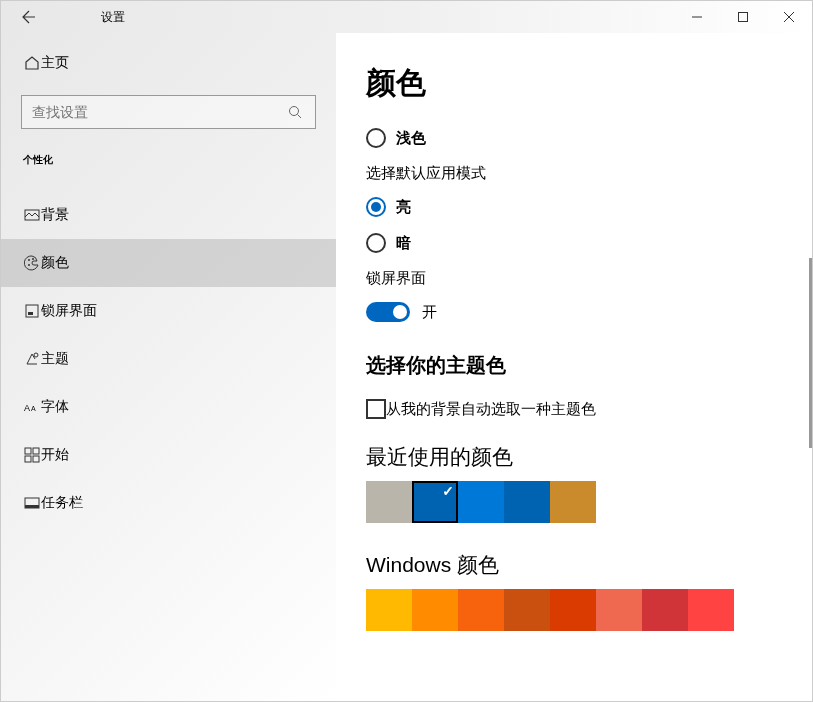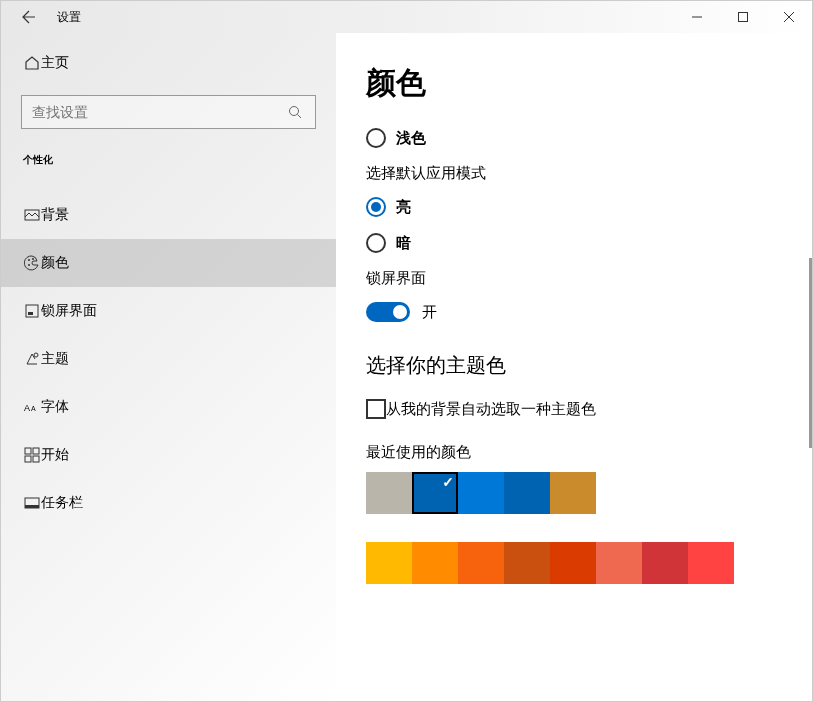--- a/index.html
+++ b/index.html
@@ -1,20 +1,20 @@
 <!DOCTYPE html>
 <html><head>
   <meta charset="utf-8">
   <style>
     * { margin: 0; padding: 0; box-sizing: border-box; font-family: "Microsoft YaHei", "Segoe UI", sans-serif; }
     body { width: 813px; height: 702px; overflow: hidden; background: #fff; }
     
     .window { width: 100%; height: 100%; display: flex; flex-direction: column; border: 1px solid #ccc; position: relative; }
     
-    .titlebar { height: 32px; display: flex; align-items: center; padding-left: 8px; background: linear-gradient(to right, #e8e8e8, #f0f0f0, #ffffff); }
+    .titlebar { height: 32px; display: flex; align-items: center; padding-left: 8px; background: linear-gradient(to right, #e8e8e8, #f0f0f0, #ffffff); gap: 44px; }
     .back-btn { width: 40px; height: 32px; display: flex; align-items: center; justify-content: center; cursor: pointer; }
     .title-text { font-size: 12px; margin-left: 8px; }
     .win-controls { margin-left: auto; display: flex; }
     .win-btn { width: 46px; height: 32px; display: flex; align-items: center; justify-content: center; cursor: pointer; }
     
     .body { flex: 1; display: flex; overflow: hidden; }
     
     .sidebar { width: 335px; padding: 10px 0 0 0; background: linear-gradient(135deg, #e8e8e8 0%, #f0f0f0 40%, #ffffff 100%); overflow-y: auto; }
     .home-row { display: flex; align-items: center; height: 40px; padding-left: 22px; cursor: pointer; }
     .home-row .label { font-size: 14px; }
@@ -40,27 +40,27 @@
     .radio.on::after { content: ''; width: 10px; height: 10px; background: #0067c0; border-radius: 50%; }
     .radio-label { font-size: 15px; }
     
     .section-header { font-size: 15px; margin: 14px 0 14px 0; }
     
     .toggle-row { display: flex; align-items: center; gap: 12px; margin-bottom: 20px; }
     .toggle { width: 44px; height: 20px; background: #0067c0; border-radius: 10px; position: relative; cursor: pointer; }
     .toggle::after { content: ''; position: absolute; right: 3px; top: 3px; width: 14px; height: 14px; background: #fff; border-radius: 50%; }
     .toggle-label { font-size: 15px; }
     
-    .big-header { font-size: 20px; font-weight: 400; margin: 30px 0 20px 0; }
+    .big-header { font-size: 20px; font-weight: 700; margin: 30px 0 20px 0; }
     
     .checkbox-row { display: flex; align-items: center; margin-bottom: 24px; cursor: pointer; }
     .checkbox { width: 20px; height: 20px; border: 2px solid #333; }
     .checkbox-label { font-size: 15px; }
     
-    .subheader { font-size: 15px; margin-bottom: 10px; }
+    .subheader { font-size: 21px; margin-bottom: 10px; }
     
     .swatch-row { display: flex; gap: 0; margin-bottom: 28px; }
     .swatch { width: 46px; height: 42px; cursor: pointer; position: relative; }
     .swatch.selected { border: 2px solid #000; }
     .swatch.selected::after { content: '✓'; position: absolute; right: 2px; top: 0; color: #fff; font-size: 14px; font-weight: bold; }
     
     svg { display: block; }
   </style>
 </head>
 <body>
@@ -217,20 +217,21 @@
 
       <div class="subheader">最近使用的颜色</div>
       <div class="swatch-row" id="recent-row">
           <div class="swatch" style="background: rgb(185, 181, 171);"></div>
           <div class="swatch selected" style="background: rgb(0, 99, 177);"></div>
           <div class="swatch" style="background: rgb(0, 120, 215);"></div>
           <div class="swatch" style="background: rgb(0, 99, 177);"></div>
           <div class="swatch" style="background: rgb(202, 139, 45);"></div>
         </div>
 
+      <div class="subheader">Windows 颜色</div>
       <div class="swatch-row" id="wincolors-row">
           <div class="swatch" style="background: rgb(255, 185, 0);"></div>
           <div class="swatch" style="background: rgb(255, 140, 0);"></div>
           <div class="swatch" style="background: rgb(247, 99, 12);"></div>
           <div class="swatch" style="background: rgb(202, 80, 16);"></div>
           <div class="swatch" style="background: rgb(218, 59, 1);"></div>
           <div class="swatch" style="background: rgb(239, 105, 80);"></div>
           <div class="swatch" style="background: rgb(209, 52, 56);"></div>
           <div class="swatch" style="background: rgb(255, 67, 67);"></div>
         </div>

